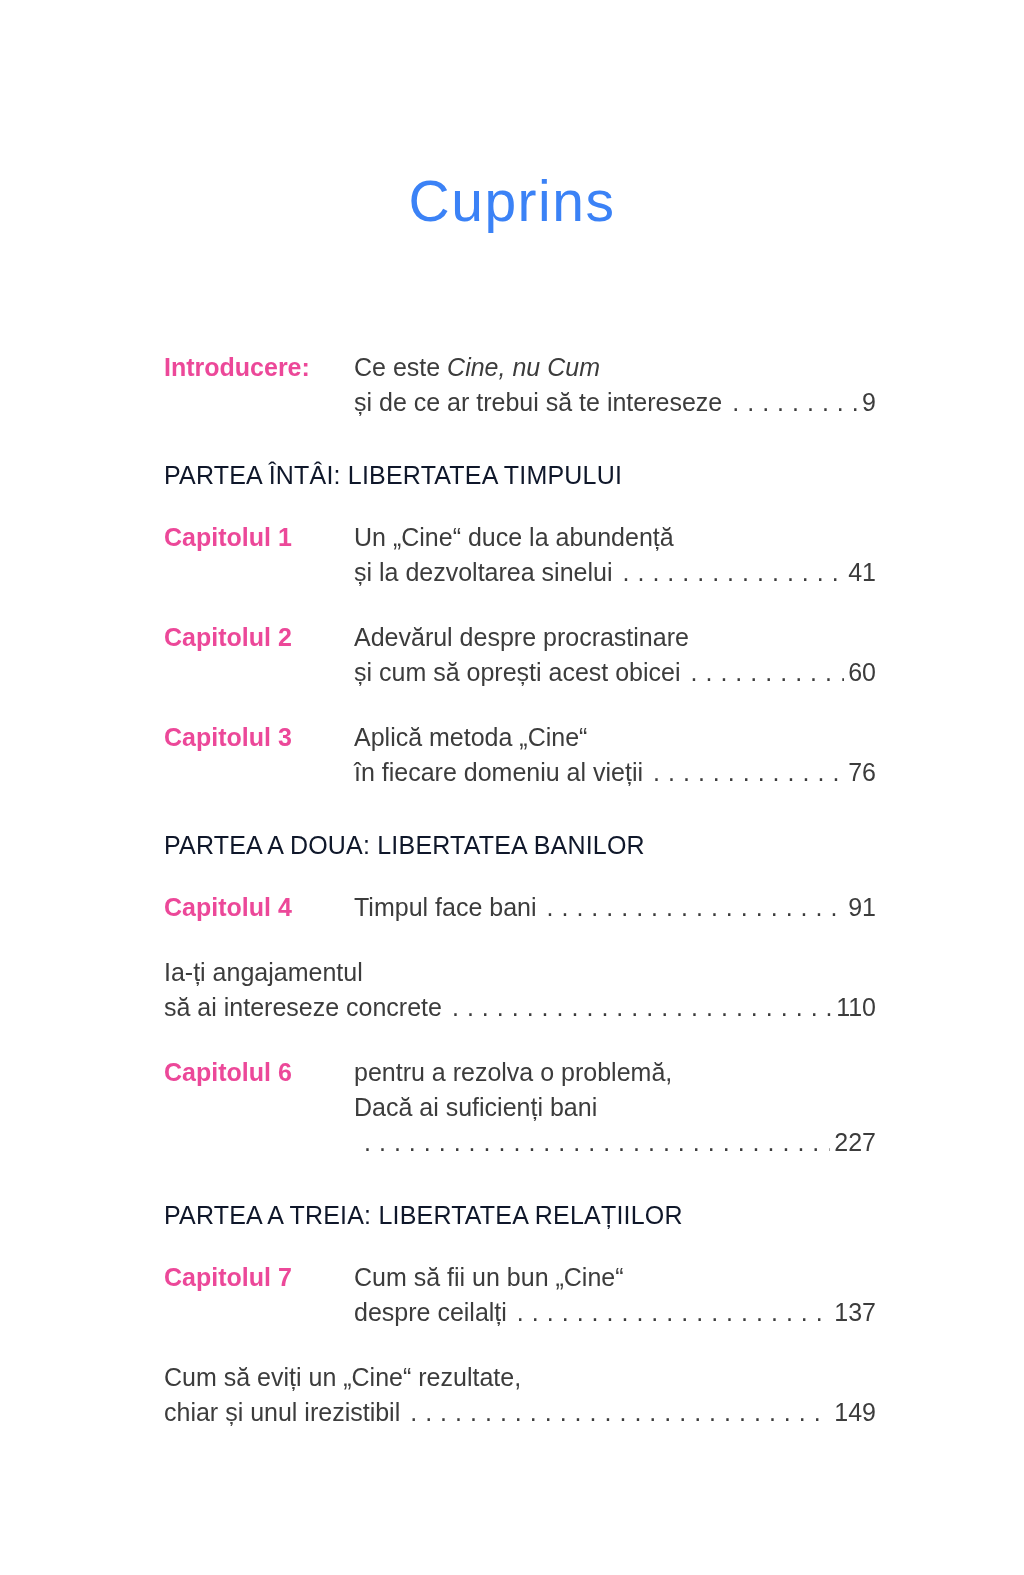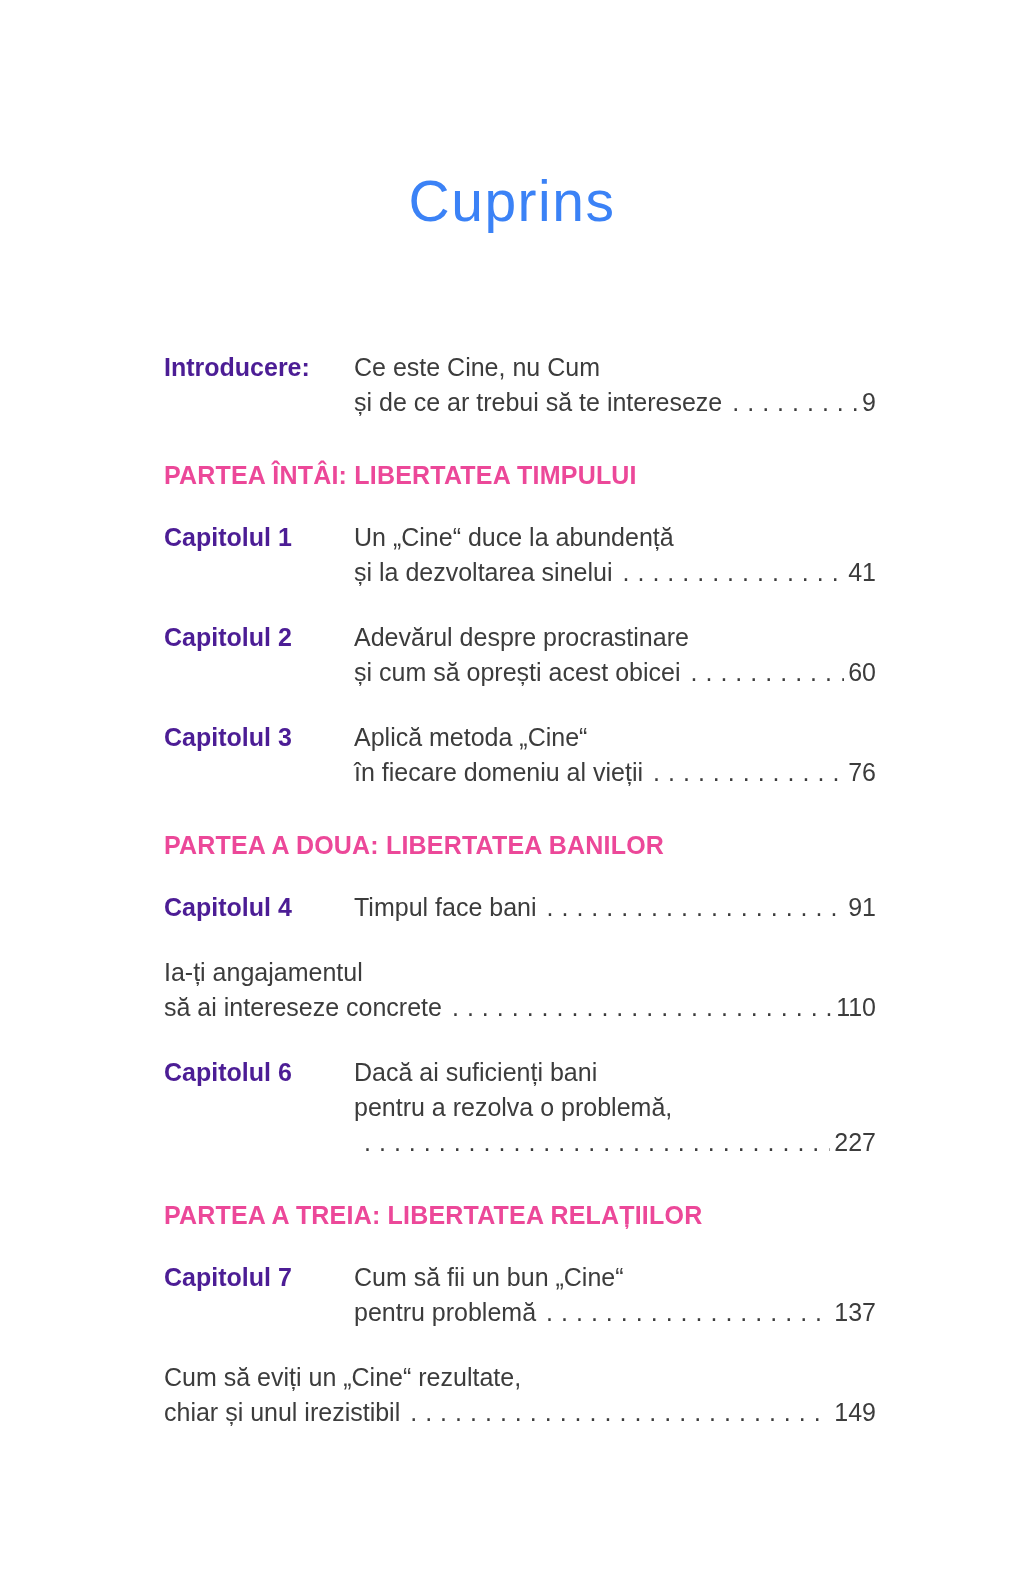--- a/index.html
+++ b/index.html
@@ -21,51 +21,51 @@
     font-size: 57px;
     font-weight: 400;
     letter-spacing: 1.5px;
     color: #3b82f6;
   }
   .toc {
     width: 712px;
     margin: 116px 0 0 164px;
   }
   .section-heading {
-    color: #ec4899;
-    font-weight: 700;
+    color: #0f172a;
+    font-weight: 400;
     font-size: 25px;
     line-height: 30px;
     letter-spacing: 0.2px;
     margin: 40px 0 30px 0;
   }
   .entry {
     display: flex;
     margin-bottom: 30px;
   }
   .entry-label {
     flex: 0 0 190px;
     width: 190px;
     font-weight: 700;
     font-size: 25px;
     line-height: 35px;
-    color: #4c1d95;
+    color: #ec4899;
   }
   .entry-content {
     flex: 1;
     min-width: 0;
     font-size: 25px;
     line-height: 35px;
   }
   .entry-line {
     display: flex;
     align-items: baseline;
   }
   .segs { white-space: pre-wrap; }
-  .seg-italic { }
+  .seg-italic { font-style: italic; }
   .dot-leader {
     flex: 1;
     min-width: 14px;
     overflow: hidden;
     white-space: nowrap;
     letter-spacing: 8px;
     margin-left: 10px;
     color: #3c3c3c;
   }
   .page-number {
@@ -153,40 +153,40 @@
           <span class="segs"><span>să ai intereseze concrete</span></span>
           <span class="dot-leader">............................................................</span>
           <span class="page-number">110</span>
         </div>
       </div>
     </div>
     <div class="entry">
       <div class="entry-label">Capitolul 6</div>
       <div class="entry-content">
         <div class="entry-line">
+          <span class="segs"><span>pentru a rezolva o problemă,</span></span>
+        </div>
+        <div class="entry-line">
           <span class="segs"><span>Dacă ai suficienți bani</span></span>
         </div>
         <div class="entry-line">
-          <span class="segs"><span>pentru a rezolva o problemă,</span></span>
-        </div>
-        <div class="entry-line">
           <span class="dot-leader">............................................................</span>
           <span class="page-number">227</span>
         </div>
       </div>
     </div>
     <div class="section-heading">PARTEA A TREIA: LIBERTATEA RELAȚIILOR</div>
     <div class="entry">
       <div class="entry-label">Capitolul 7</div>
       <div class="entry-content">
         <div class="entry-line">
           <span class="segs"><span>Cum să fii un bun „Cine“</span></span>
         </div>
         <div class="entry-line">
-          <span class="segs"><span>pentru problemă</span></span>
+          <span class="segs"><span>despre ceilalți</span></span>
           <span class="dot-leader">............................................................</span>
           <span class="page-number">137</span>
         </div>
       </div>
     </div>
     <div class="entry">
       <div class="entry-content">
         <div class="entry-line">
           <span class="segs"><span>Cum să eviți un „Cine“ rezultate,</span></span>
         </div>

